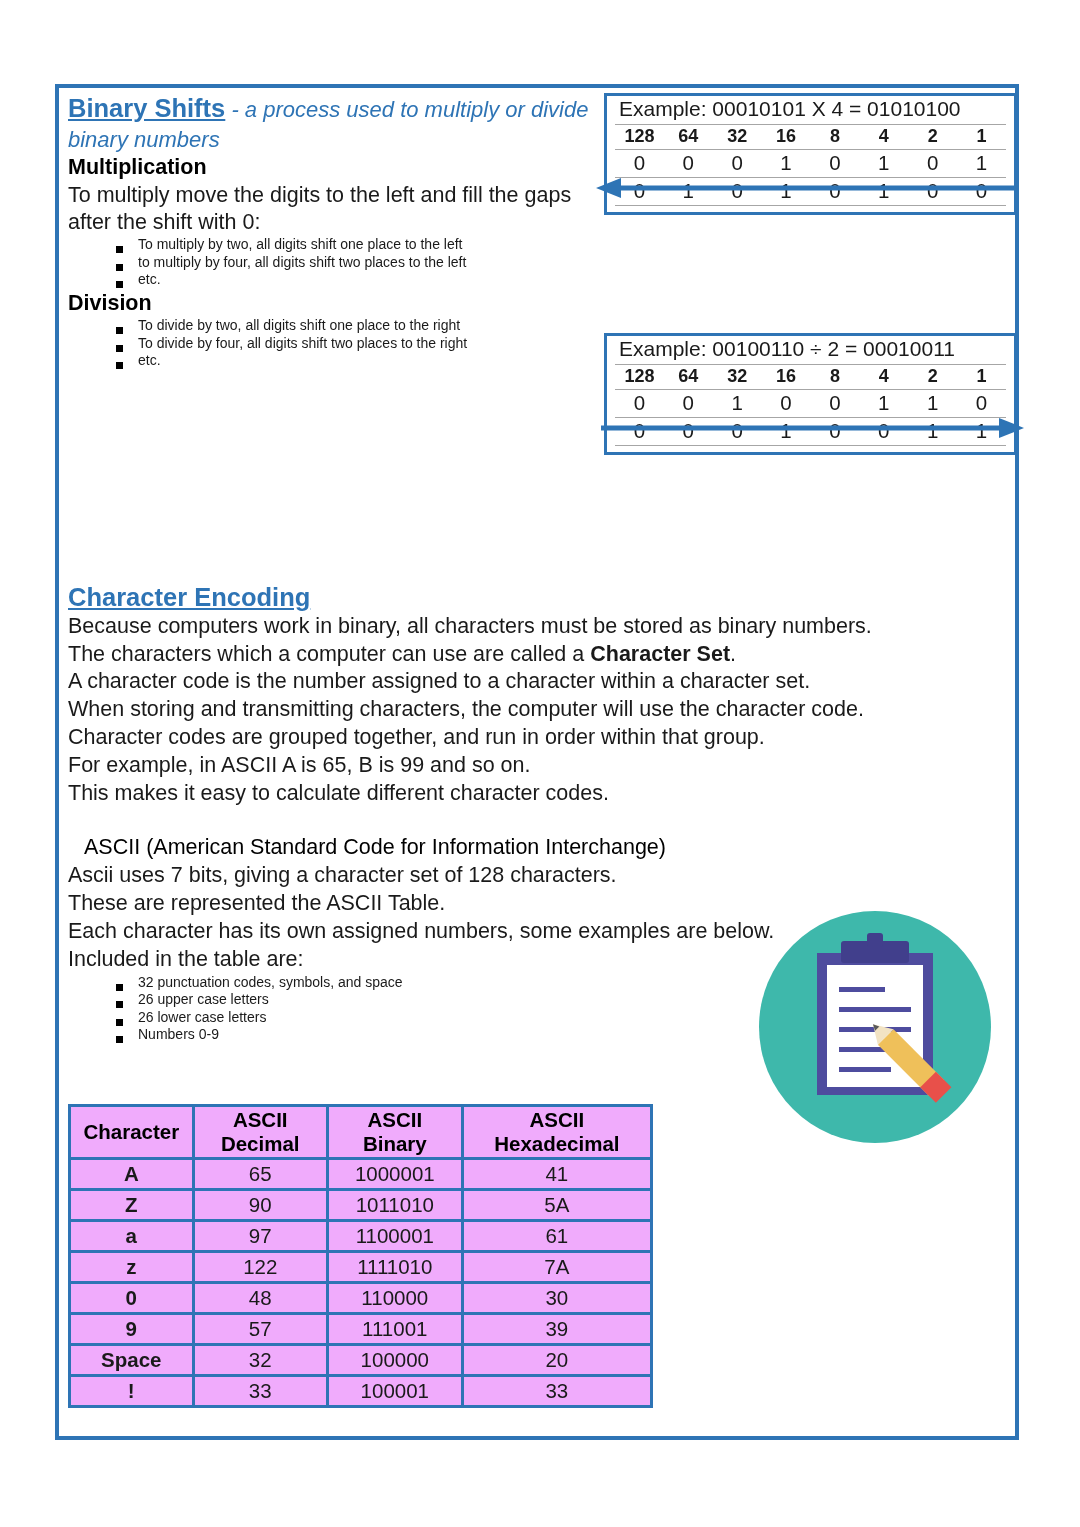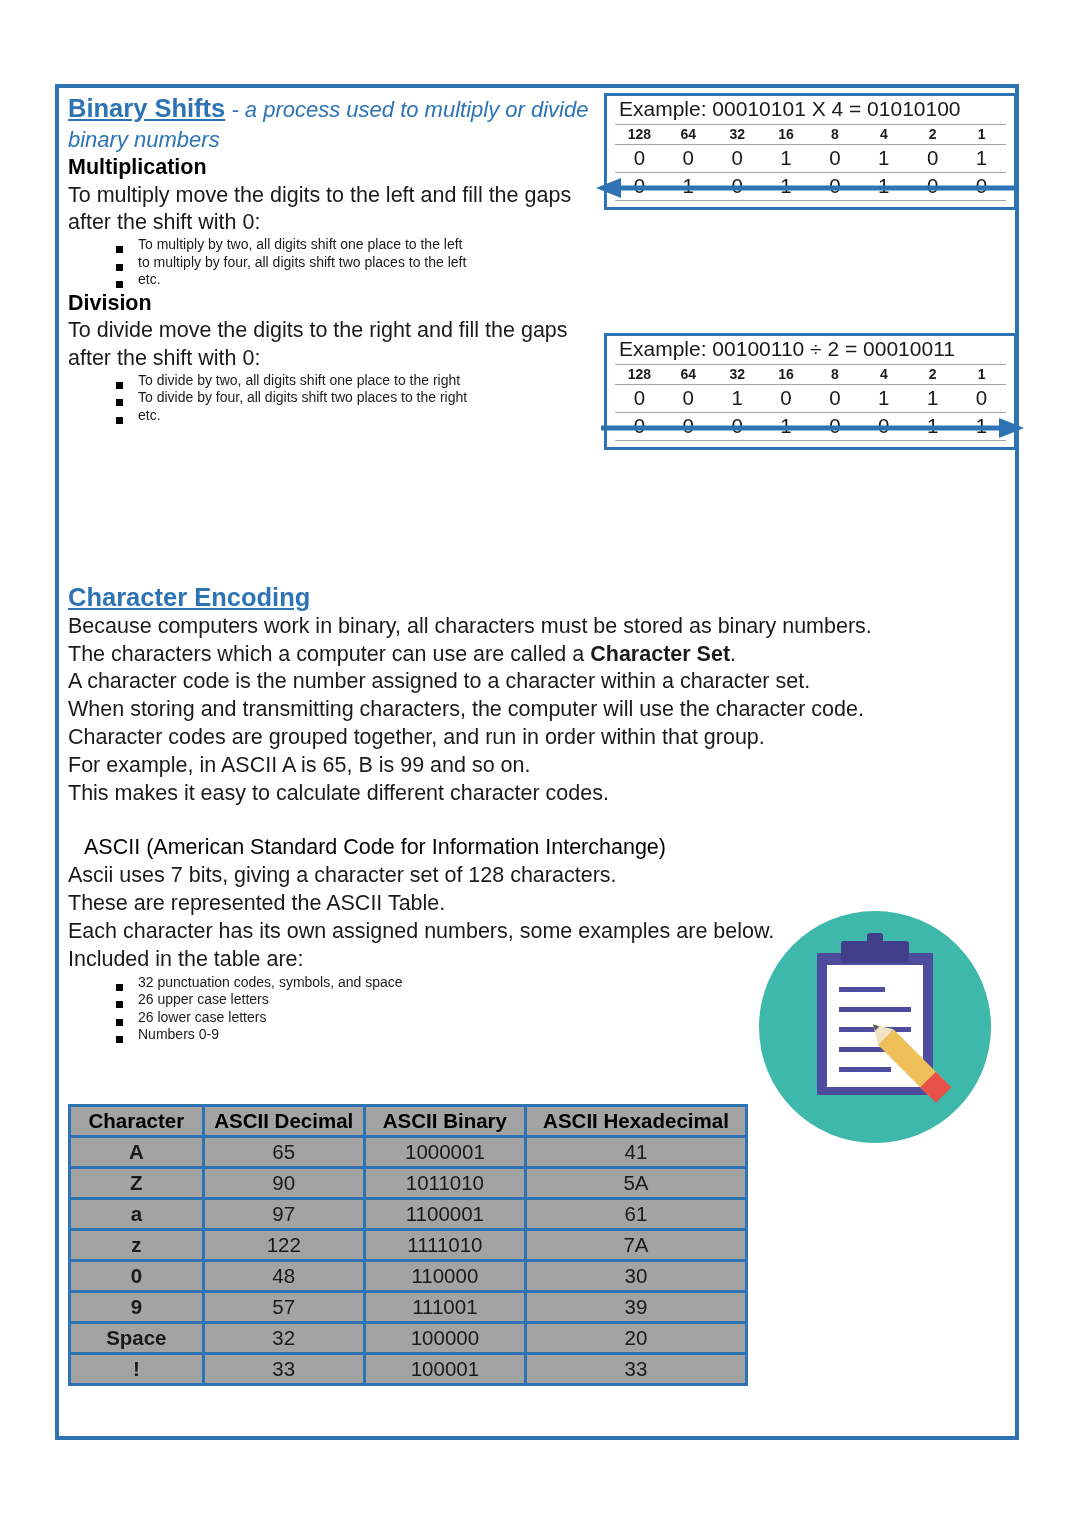--- a/index.html
+++ b/index.html
@@ -105,21 +105,21 @@
   }
   table.bits td {
     text-align: center;
     font-size: 20.5px;
     color: #1a1a1a;
     padding: 1px 0 2px 0;
     border-bottom: 1px solid #a6a6a6;
   }
   table.bits tr.hdr td {
     font-weight: bold;
-    font-size: 14px;
+    font-size: 18px;
     border-bottom: 1px solid #a6a6a6;
   }
   table.bits tr.last td { border-bottom: 1px solid #a6a6a6; }
 
   .arrow-layer {
     position: absolute;
     left: 0; right: 0;
     height: 22px;
     pointer-events: none;
   }
@@ -157,22 +157,22 @@
   }
 
   
   .ascii-table-wrap {
     position: absolute;
     left: 9px; top: 1016px;
     width: 680px;
   }
   table.ascii {
     border-collapse: collapse;
-    width: 680px;
-    background: #a3a3a3;
+    width: 585px;
+    background: #f0abfc;
   }
   table.ascii th, table.ascii td {
     border: 3px solid #2E74B5;
     text-align: center;
     font-size: 20.5px;
     color: #1a1a1a;
     height: 31px;
     padding: 1px 4px;
   }
   table.ascii th {
@@ -200,21 +200,20 @@
 
       <div class="sub-head">Multiplication</div>
       <div class="body-line">To multiply move the digits to the left and fill the gaps after the shift with 0:</div>
       <ul class="bullets">
         <li><span class="sq"></span><span>To multiply by two, all digits shift one place to the left</span></li>
         <li><span class="sq"></span><span>to multiply by four, all digits shift two places to the left</span></li>
         <li><span class="sq"></span><span>etc.</span></li>
       </ul>
 
       <div class="sub-head">Division</div>
-      <div class="body-line">To divide move the digits to the right and fill the gaps after the shift with 0:</div>
       <ul class="bullets">
         <li><span class="sq"></span><span>To divide by two, all digits shift one place to the right</span></li>
         <li><span class="sq"></span><span>To divide by four, all digits  shift two places to the right</span></li>
         <li><span class="sq"></span><span>etc.</span></li>
       </ul>
     </div>
 
     <div class="example-box" style="left:545px; top:5px; width:413px;">
       <div class="ex-title">Example: 00010101 X 4 = 01010100</div>
       <table class="bits">

